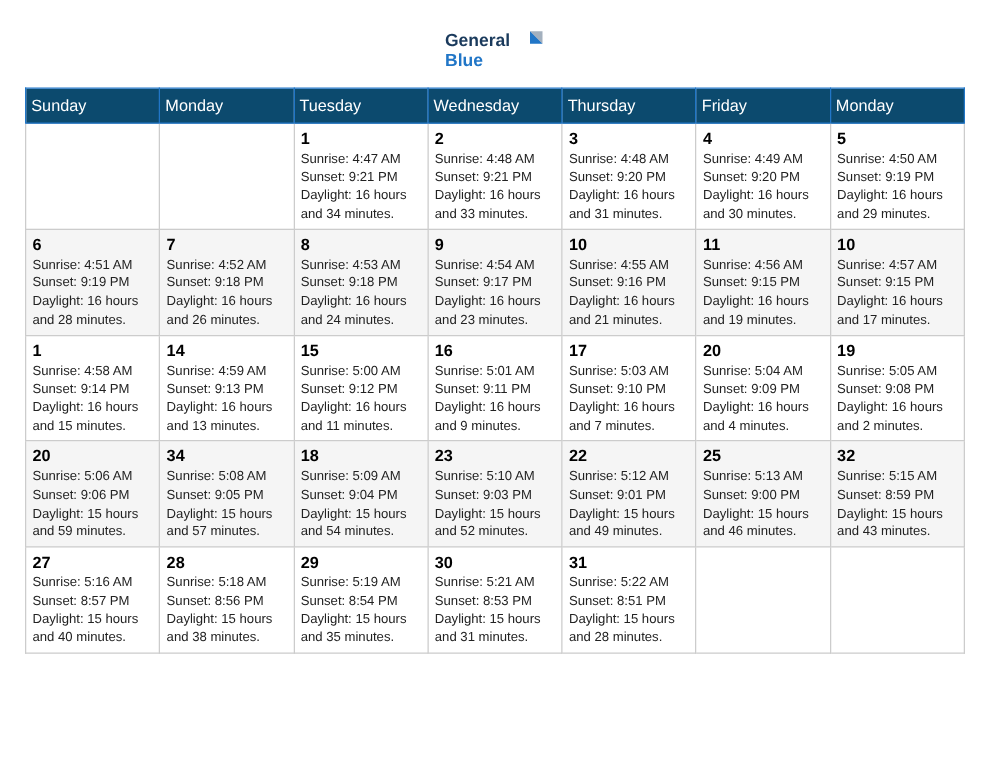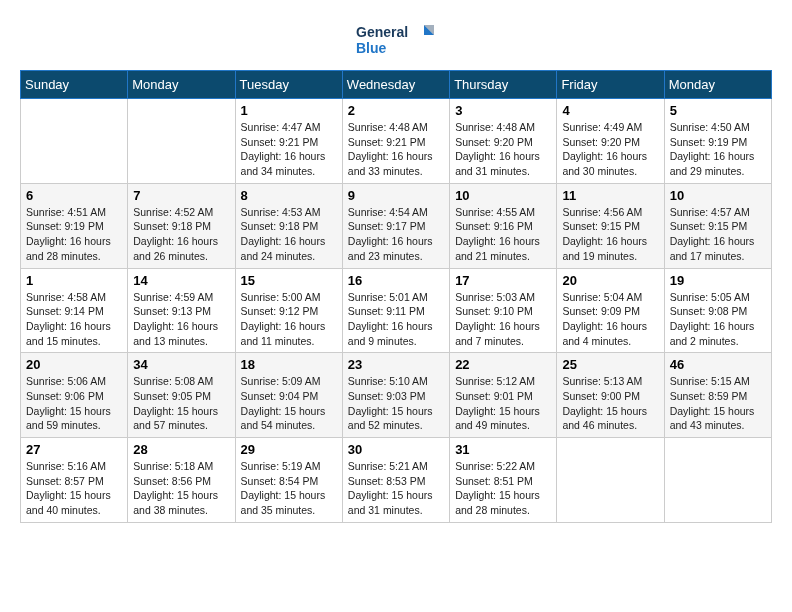--- a/index.html
+++ b/index.html
@@ -214,21 +214,21 @@
         </td>
         <td>
           <span class="day-number">22</span>
           <div class="day-info">Sunrise: 5:12 AM<br>Sunset: 9:01 PM<br>Daylight: 15 hours and 49 minutes.</div>
         </td>
         <td>
           <span class="day-number">25</span>
           <div class="day-info">Sunrise: 5:13 AM<br>Sunset: 9:00 PM<br>Daylight: 15 hours and 46 minutes.</div>
         </td>
         <td>
-          <span class="day-number">46</span>
+          <span class="day-number">32</span>
           <div class="day-info">Sunrise: 5:15 AM<br>Sunset: 8:59 PM<br>Daylight: 15 hours and 43 minutes.</div>
         </td>
       </tr>
       <tr>
         <td>
           <span class="day-number">27</span>
           <div class="day-info">Sunrise: 5:16 AM<br>Sunset: 8:57 PM<br>Daylight: 15 hours and 40 minutes.</div>
         </td>
         <td>
           <span class="day-number">28</span>

